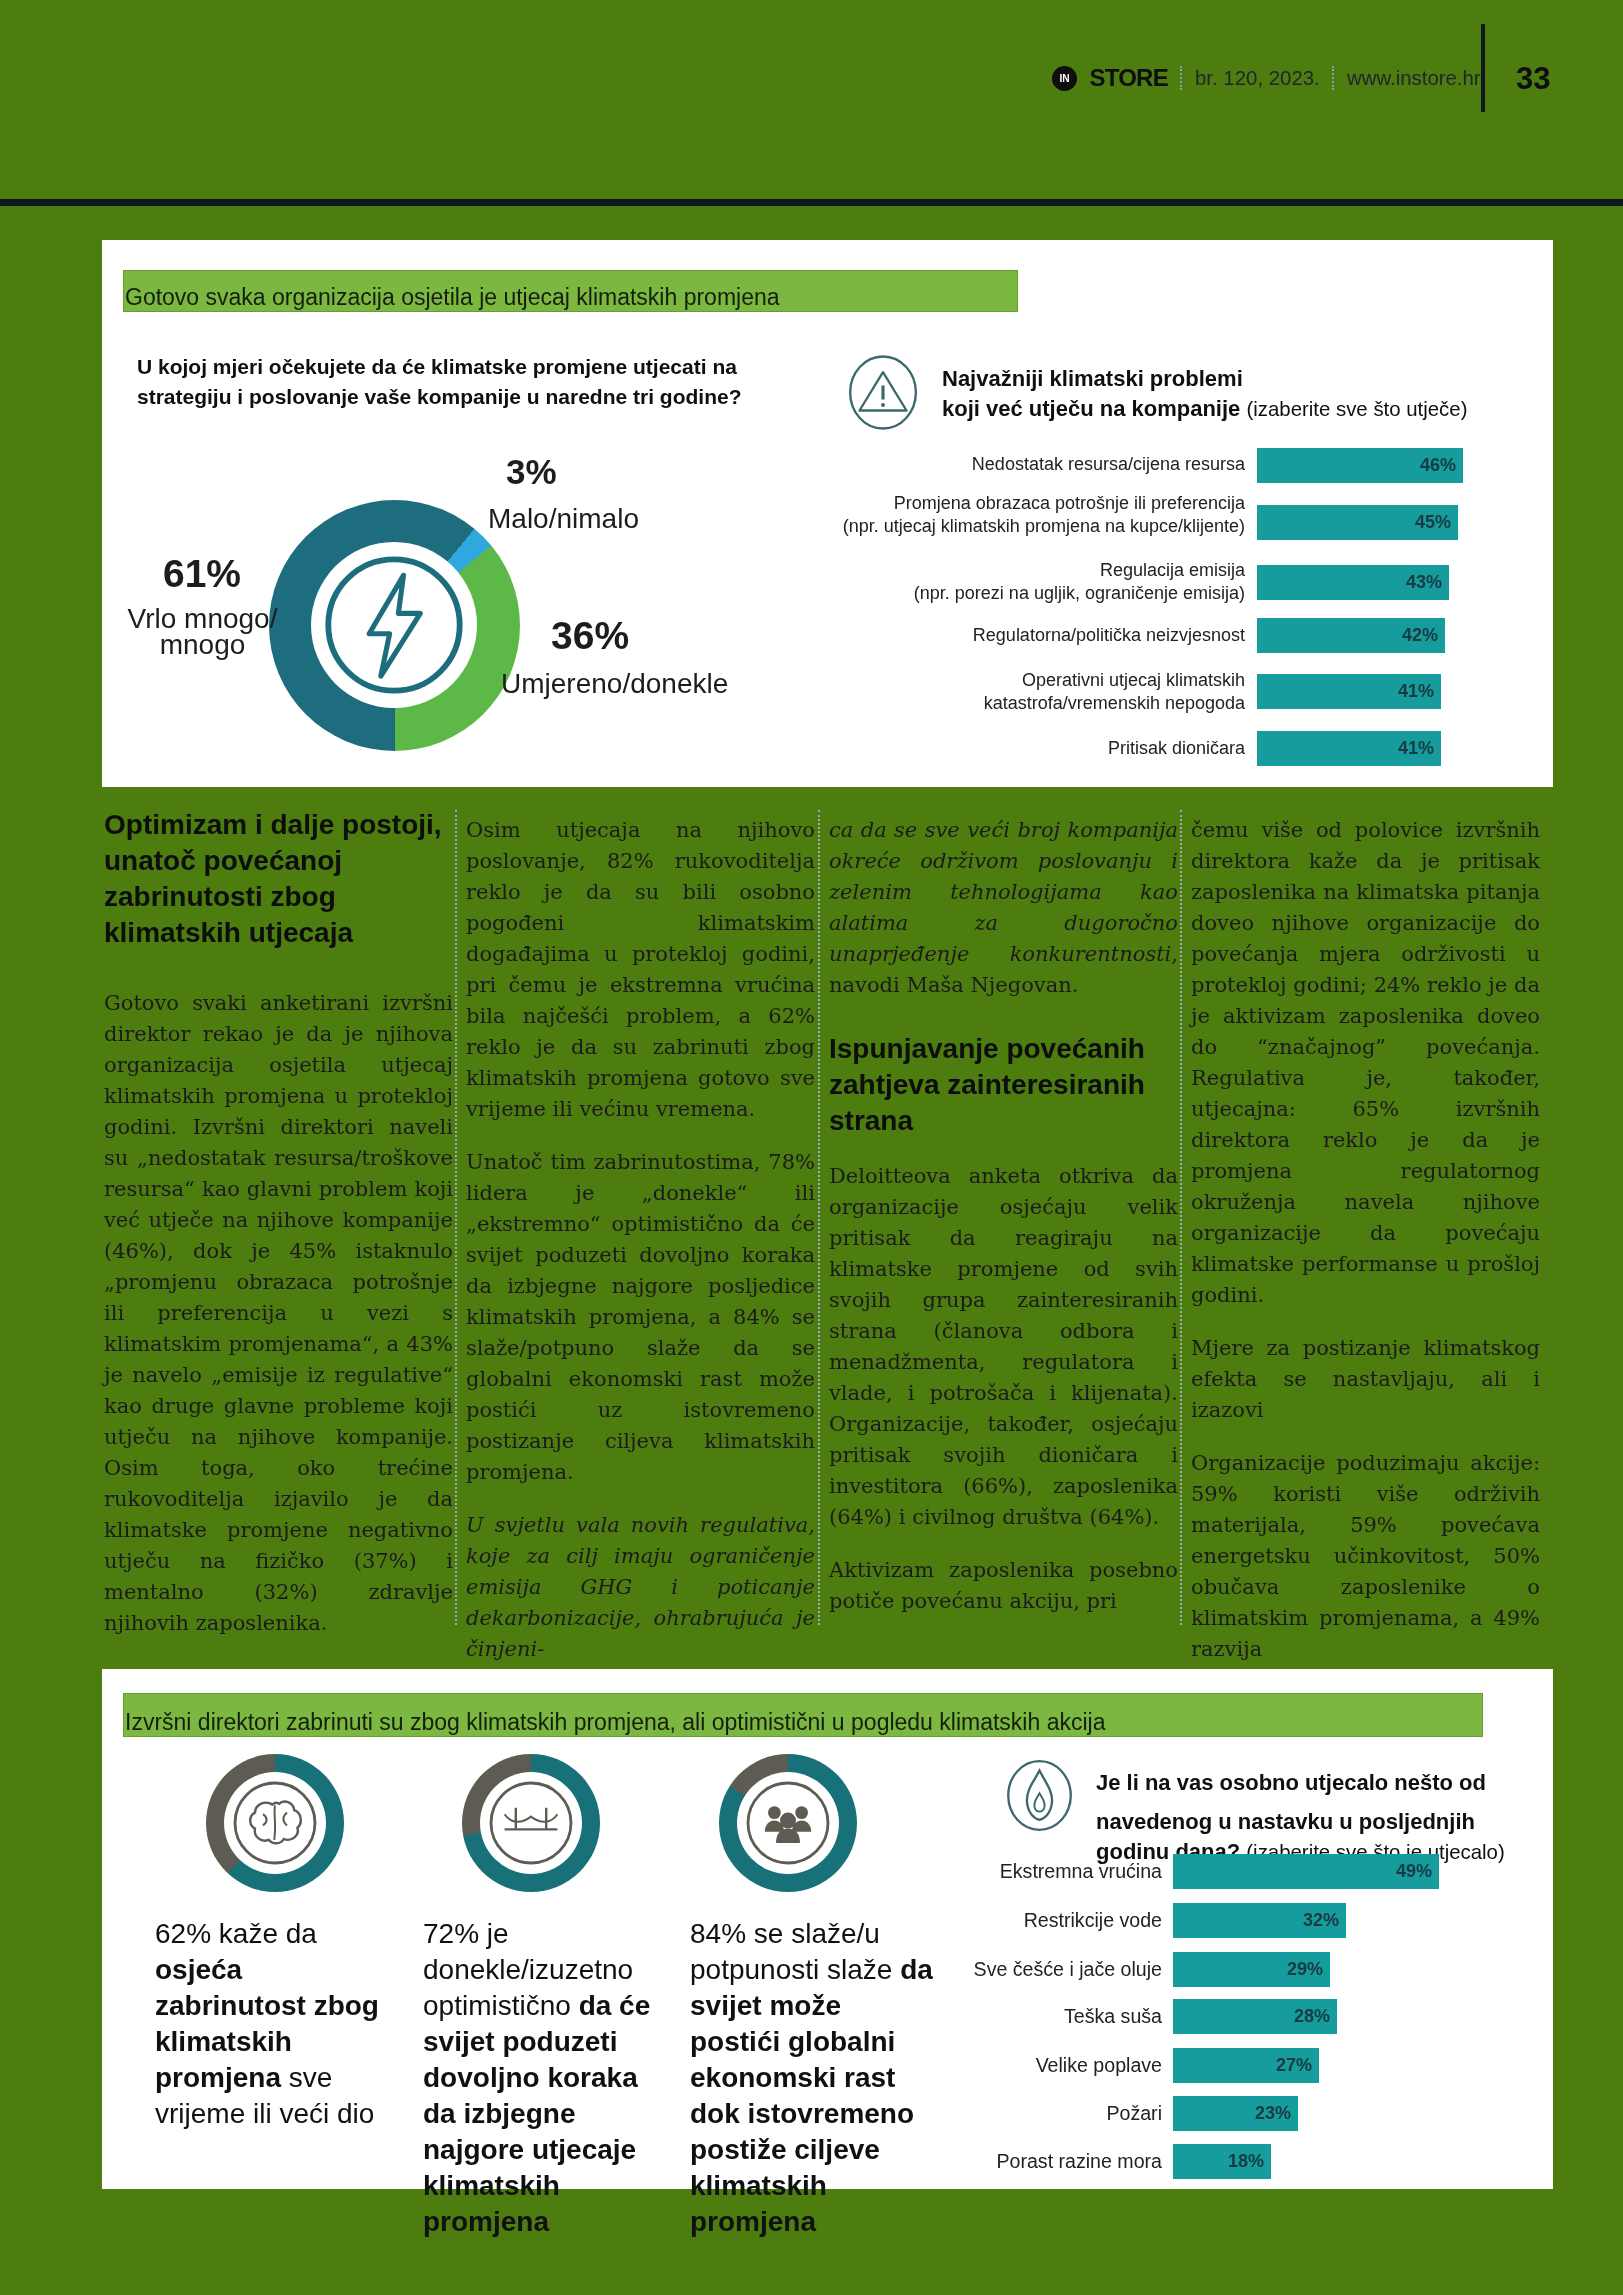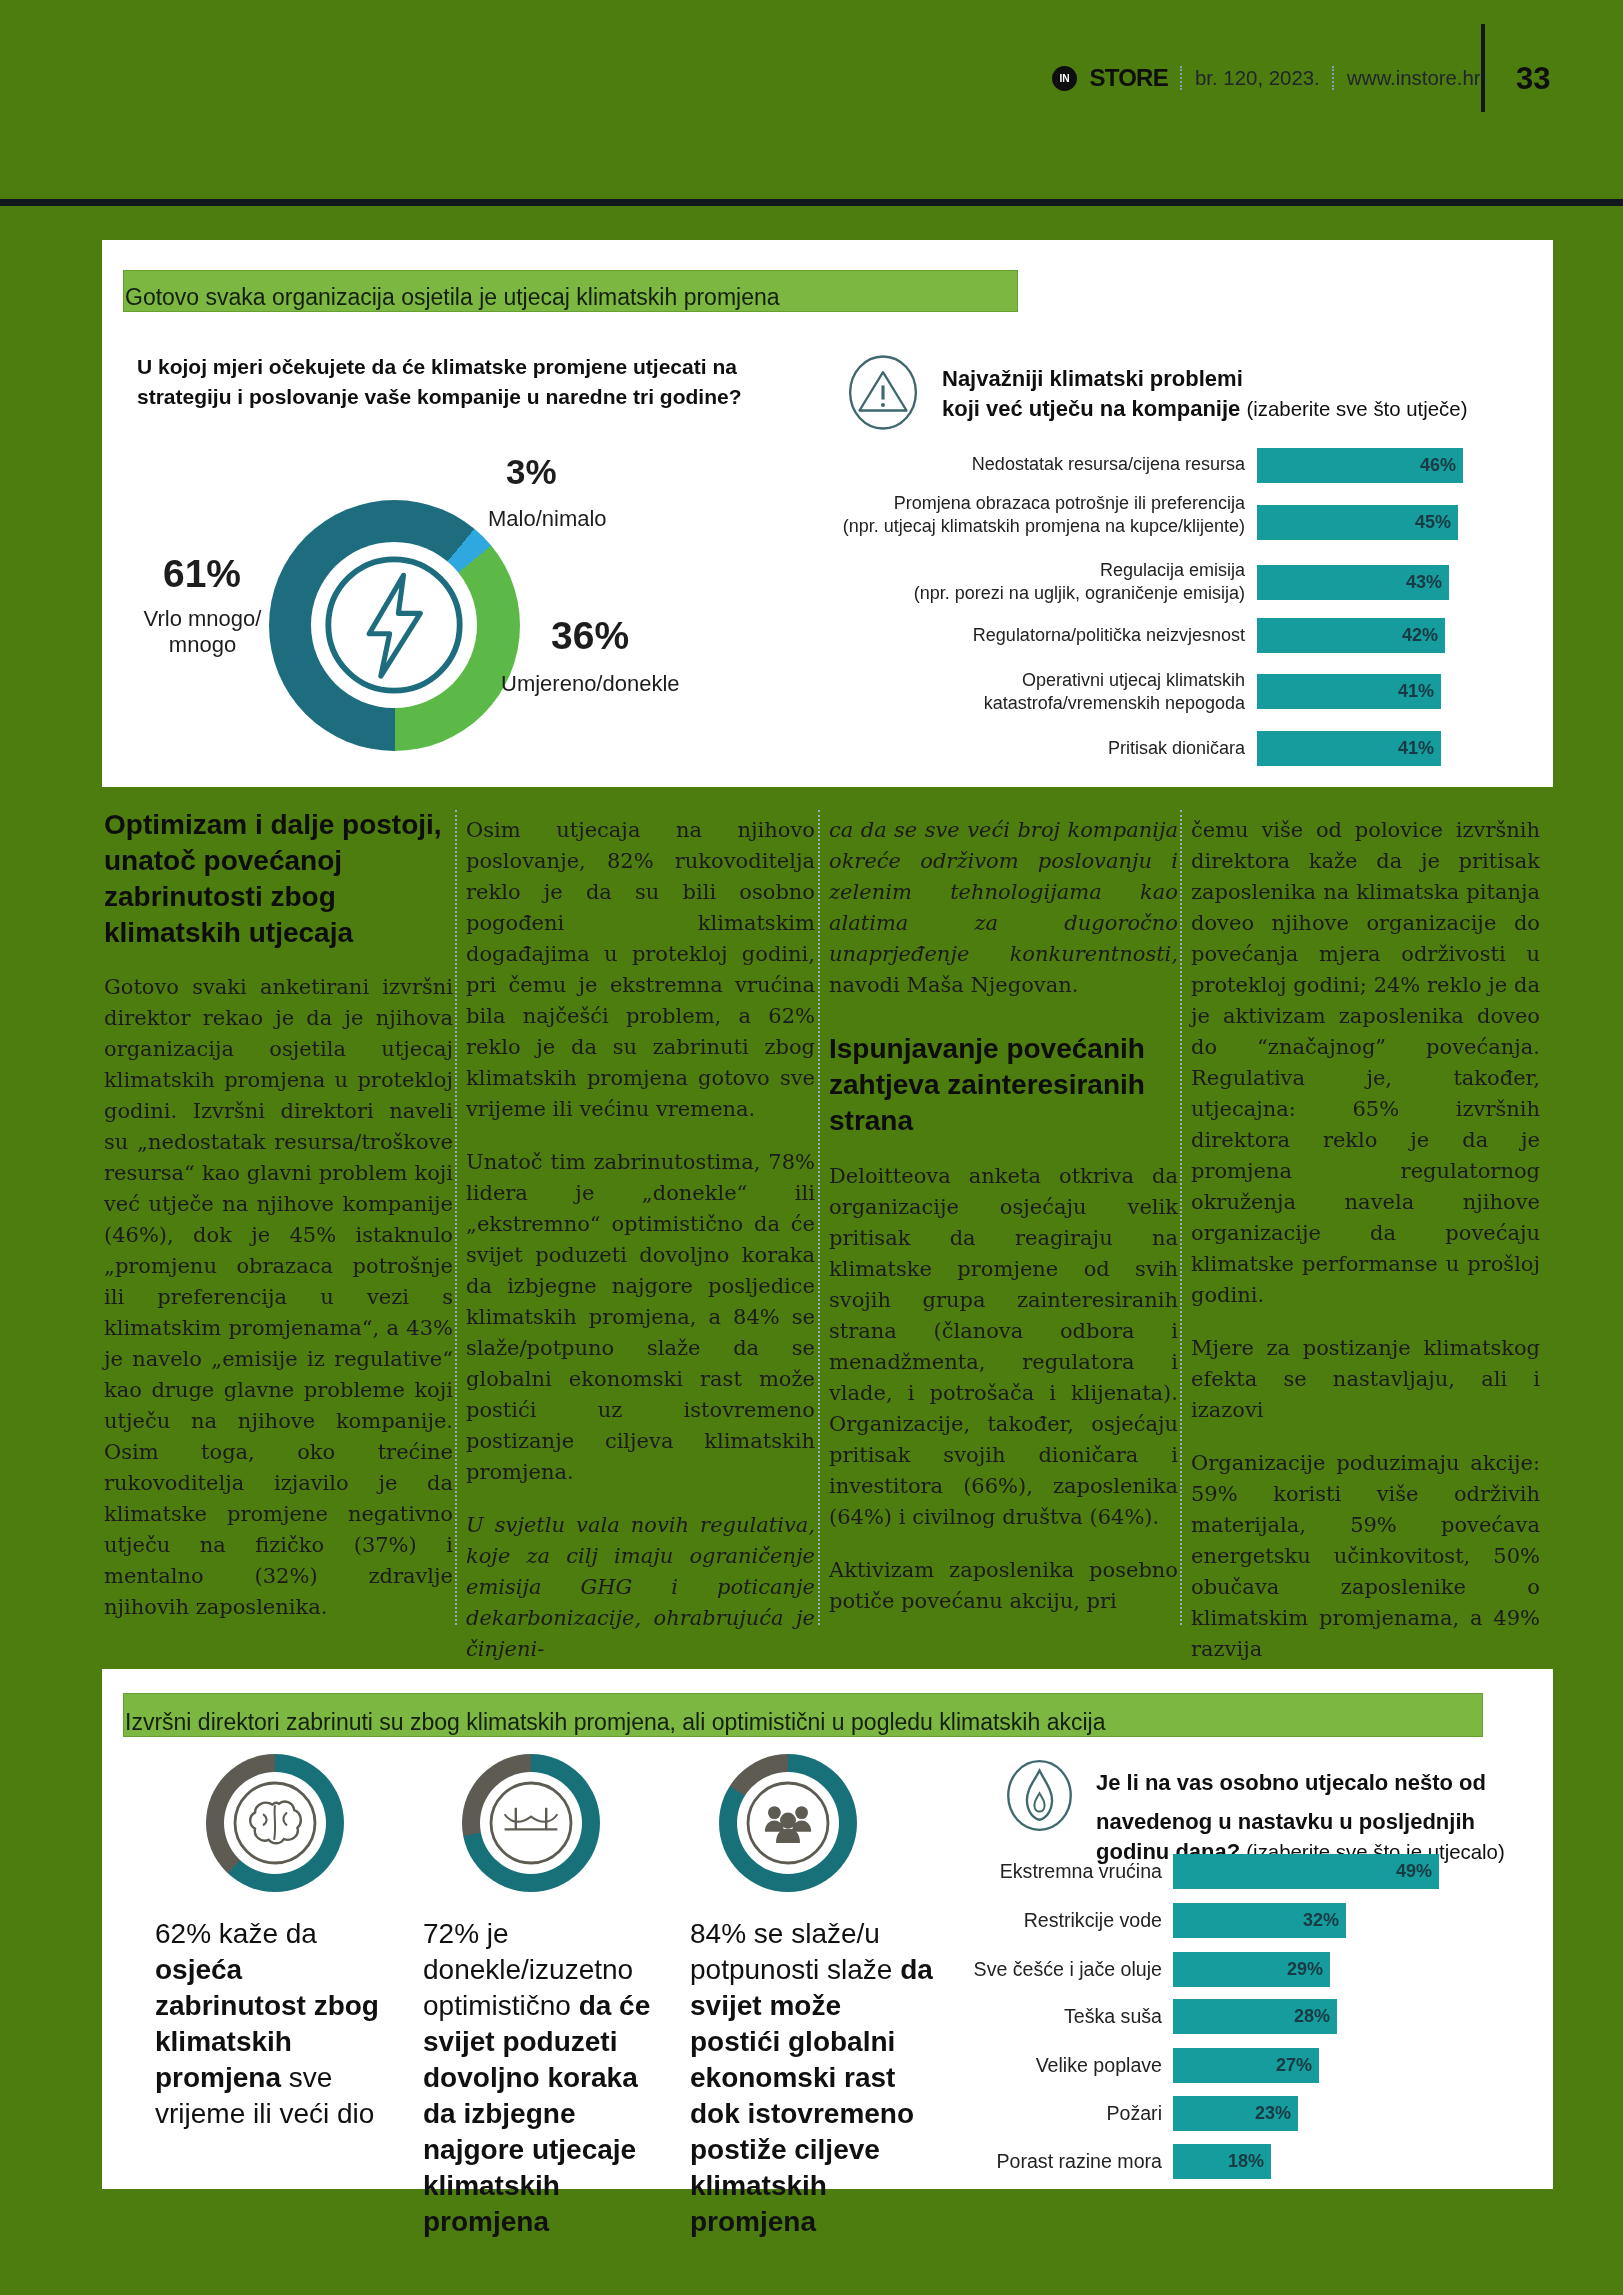--- a/index.html
+++ b/index.html
@@ -22,34 +22,34 @@
           display:flex;align-items:flex-end;padding-left:1px;font-size:23px;color:#141f0d;}
   
   .q{position:absolute;font-weight:bold;font-size:21px;line-height:30px;white-space:pre-line;color:#0f0f0f;}
   .ct-line{font-size:22px;line-height:30px;color:#0f0f0f;}
   .bold{font-weight:bold;margin-top:9px;}
   .note{font-weight:normal;font-size:20.4px;}
   
   .donut{position:absolute;border-radius:50%;}
   .donut-hole{position:absolute;background:#fff;border-radius:50%;display:flex;align-items:center;justify-content:center;}
   .pct{position:absolute;font-weight:bold;color:#1d1d1d;}
-  .plabel{position:absolute;font-size:22px;line-height:26px;color:#1d1d1d;white-space:pre-line;}
+  .plabel{position:absolute;font-size:28px;line-height:26px;color:#1d1d1d;white-space:pre-line;}
   
   .row-label{position:absolute;display:flex;align-items:center;justify-content:flex-end;
              text-align:right;font-size:18px;line-height:23px;color:#222;white-space:pre-line;}
   .row-label2{font-size:19.6px;}
   .bar{position:absolute;height:35px;background:#169c9c;}
   .bar-val{position:absolute;right:7px;top:0;bottom:0;display:flex;align-items:center;
            font-weight:bold;font-size:18px;color:#173a44;}
   
   .col{position:absolute;width:349px;font-family:"DejaVu Serif",serif;font-size:21px;
        line-height:31px;text-align:justify;color:#1b1b1b;}
   .col p{margin:0 0 22px 0;}
   .headline{font-family:"Liberation Sans",sans-serif;font-weight:bold;font-size:28px;
-            line-height:36px;text-align:left;color:#0d0d0d;margin:0 0 21px 0;}
+            line-height:36px;text-align:left;color:#0d0d0d;margin:0 0 37px 0;}
   .subhead{font-family:"Liberation Sans",sans-serif;font-weight:bold;font-size:28px;
            line-height:36px;text-align:left;color:#0d0d0d;margin:30px 0 22px 0;}
   .ital{font-style:italic;}
   .vsep{position:absolute;border-left:2.4px dotted #97aebc;top:810px;height:815px;}
   
   .cap{position:absolute;font-size:28px;line-height:36px;color:#101010;}
 </style>
 </head>
 <body>
 

